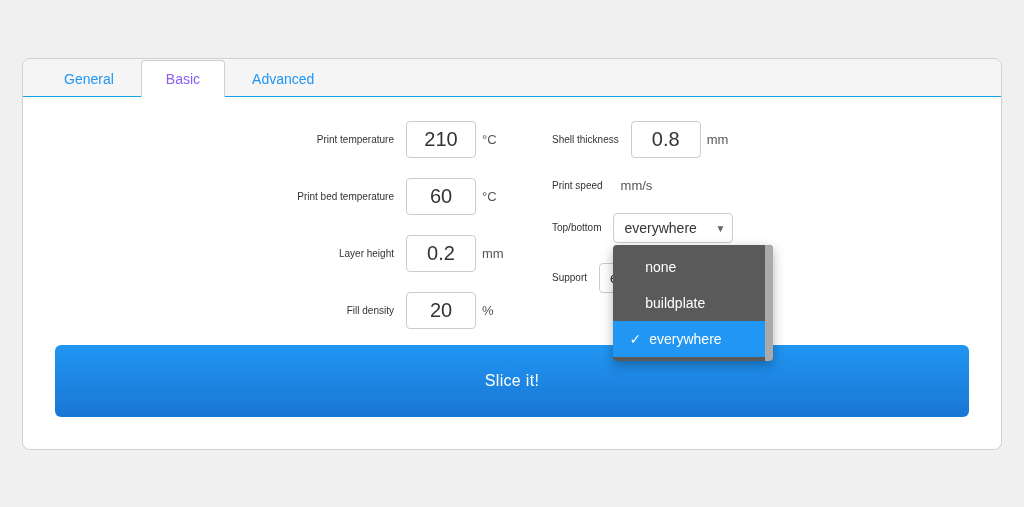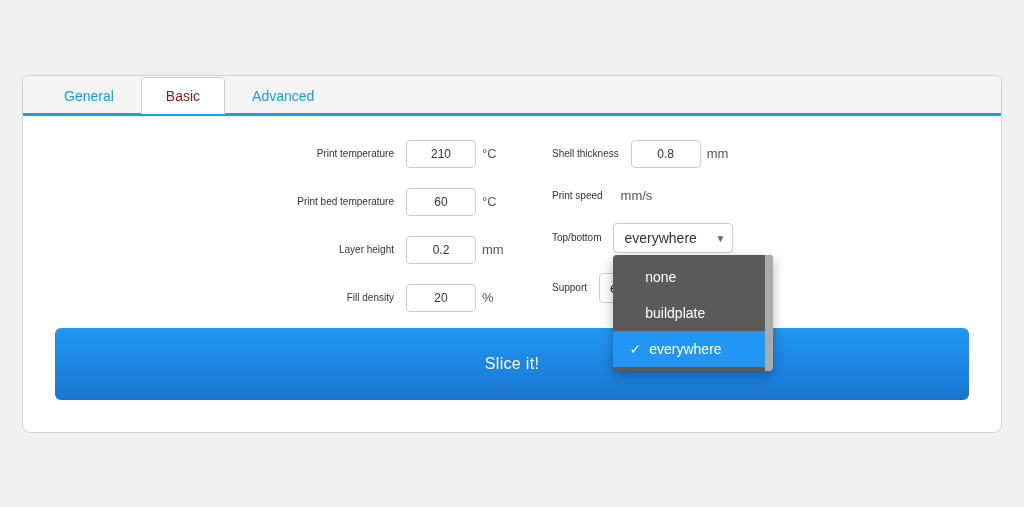--- a/index.html
+++ b/index.html
@@ -16,42 +16,42 @@
     .container {
       width: 980px;
       background: white;
       border: 1px solid #d0d0d0;
       border-radius: 8px;
       overflow: visible;
     }
     .tabs {
       display: flex;
       align-items: center;
-      border-bottom: 3px solid #0ea5e9;
+      border-bottom: 1px solid #0ea5e9;
       padding: 0 16px;
       background: #f5f5f5;
       border-radius: 8px 8px 0 0;
     }
     .tab {
       padding: 10px 24px;
       font-size: 14px;
       cursor: pointer;
       border: 1px solid transparent;
       border-bottom: none;
       border-radius: 4px 4px 0 0;
       background: transparent;
       color: #555;
       margin-right: 2px;
       position: relative;
       bottom: -1px;
     }
     .tab.active {
       background: white;
       border-color: #d0d0d0;
-      color: #7f1d1d;
+      color: #8b5cf6;
       font-weight: 500;
     }
     .tab.blue {
       color: #2196F3;
       background: transparent;
       border-color: transparent;
     }
     .content {
       background: white;
       padding: 24px 32px 32px 32px;
@@ -84,21 +84,21 @@
       white-space: nowrap;
     }
     .field-input-group {
       display: flex;
       align-items: center;
     }
     .field-input {
       border: 1px solid #ccc;
       border-radius: 4px;
       padding: 6px 0;
-      font-size: 12px;
+      font-size: 20px;
       width: 70px;
       text-align: center;
       color: #333;
       background: white;
       outline: none;
     }
     .field-unit {
       font-size: 13px;
       color: #555;
       margin-left: 6px;

